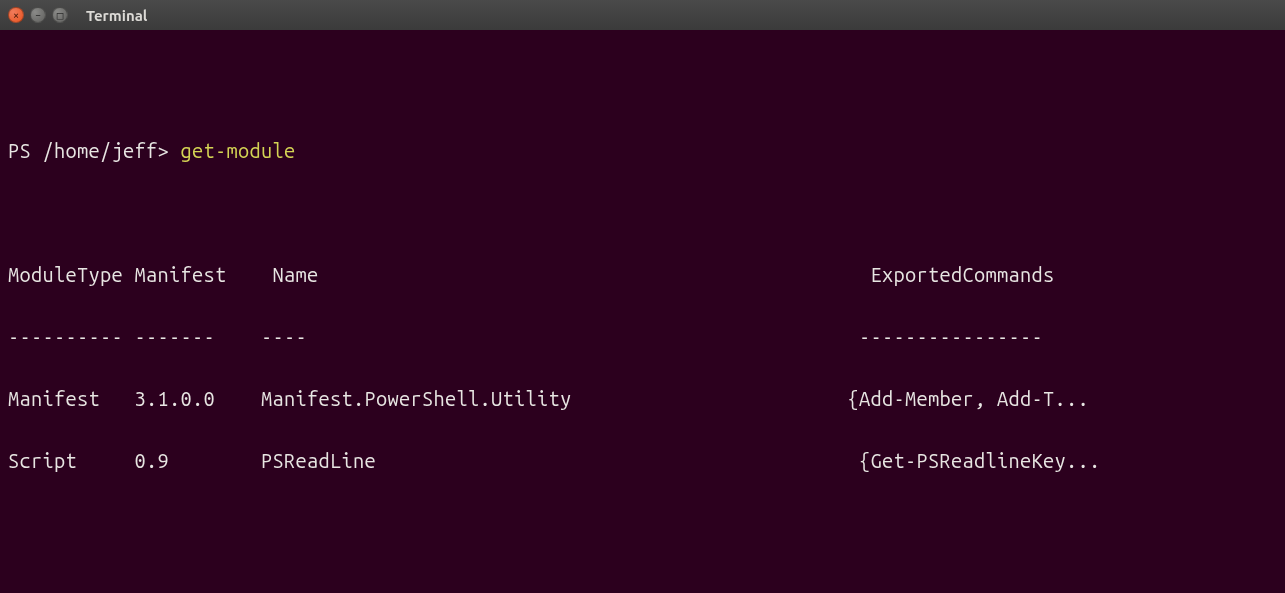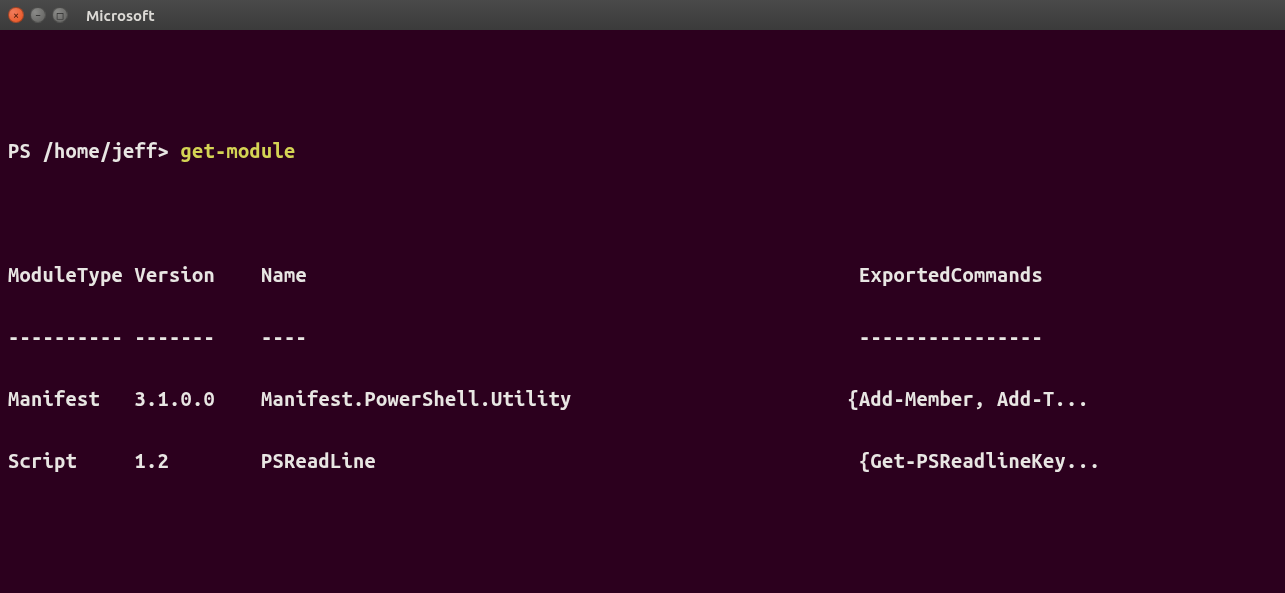--- a/index.html
+++ b/index.html
@@ -56,40 +56,40 @@
       margin-left: 12px;
     }
     .terminal-body {
       padding: 12px 8px 4px 8px;
       white-space: pre;
       line-height: 1.55;
       letter-spacing: 0.3px;
     }
     .prompt-white { color: #e8e6e3; }
     .cmd-yellow { color: #d4d454; }
-    .row { display: block; font-weight: bold; }
+    .row { display: block; }
   </style>
 </head>
 <body>
 
 <div class="titlebar">
   <span class="window-btn btn-close">×</span>
   <span class="window-btn btn-min">–</span>
   <span class="window-btn btn-max">□</span>
-  <span class="title-text">Microsoft</span>
+  <span class="title-text">Terminal</span>
 </div>
 
 <div class="terminal-body">
 <span class="row"> </span>
 <span class="row"><span class="prompt-white">PS /home/jeff&gt; </span><span class="cmd-yellow">get-module</span></span>
 <span class="row"> </span>
-<span class="row prompt-white">ModuleType Version    Name                                                ExportedCommands</span>
+<span class="row prompt-white">ModuleType Manifest    Name                                                ExportedCommands</span>
 <span class="row prompt-white">---------- -------    ----                                                ----------------</span>
 <span class="row prompt-white">Manifest   3.1.0.0    Manifest.PowerShell.Utility                        {Add-Member, Add-T...</span>
-<span class="row prompt-white">Script     1.2        PSReadLine                                          {Get-PSReadlineKey...</span>
+<span class="row prompt-white">Script     0.9        PSReadLine                                          {Get-PSReadlineKey...</span>
 <span class="row"> </span>
 <span class="row"> </span>
 
 
 
 
 
 
 
 

